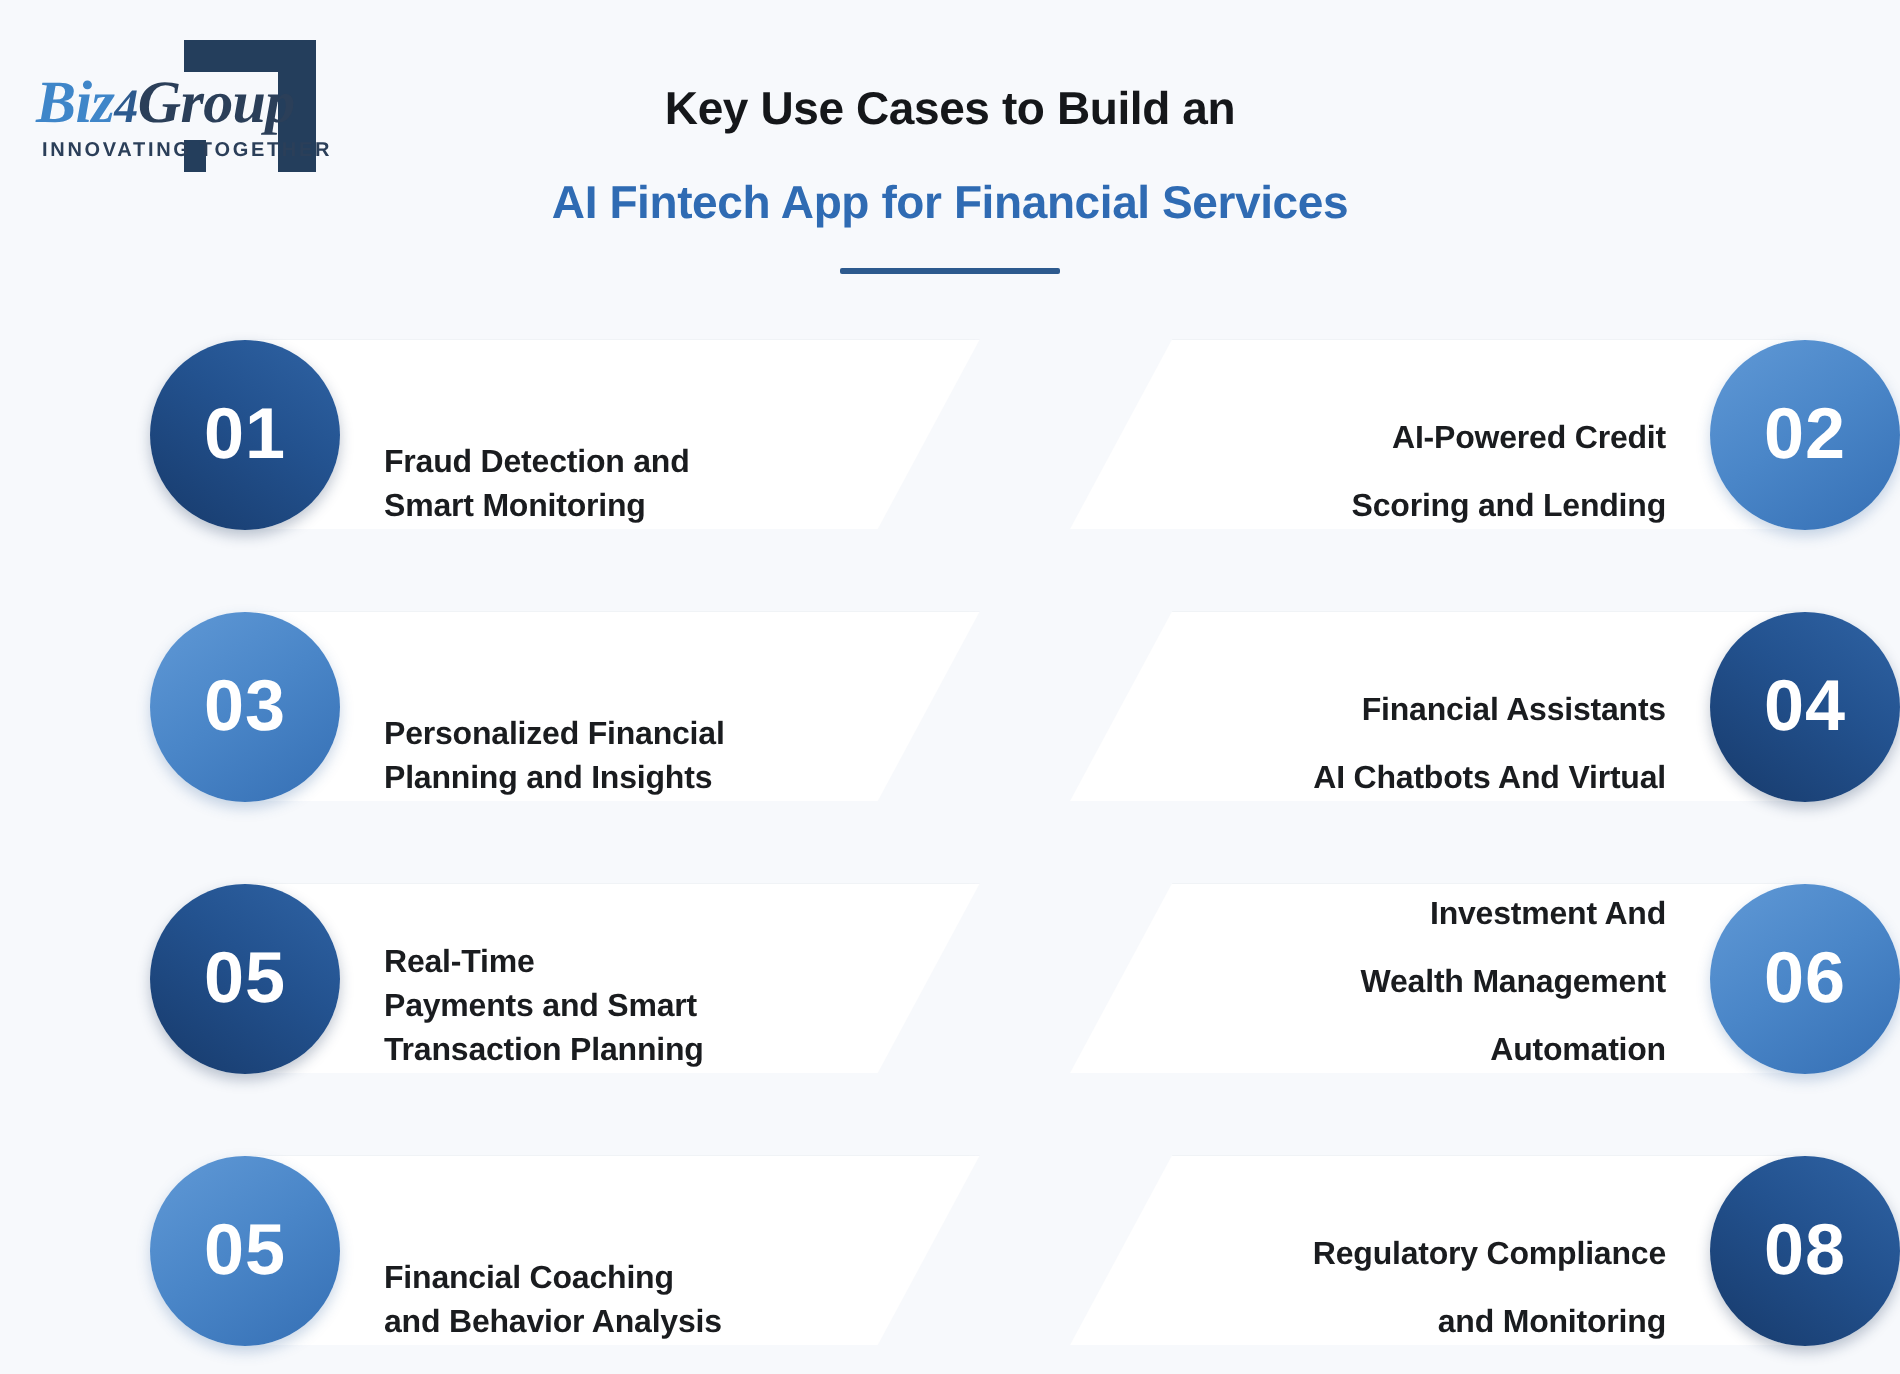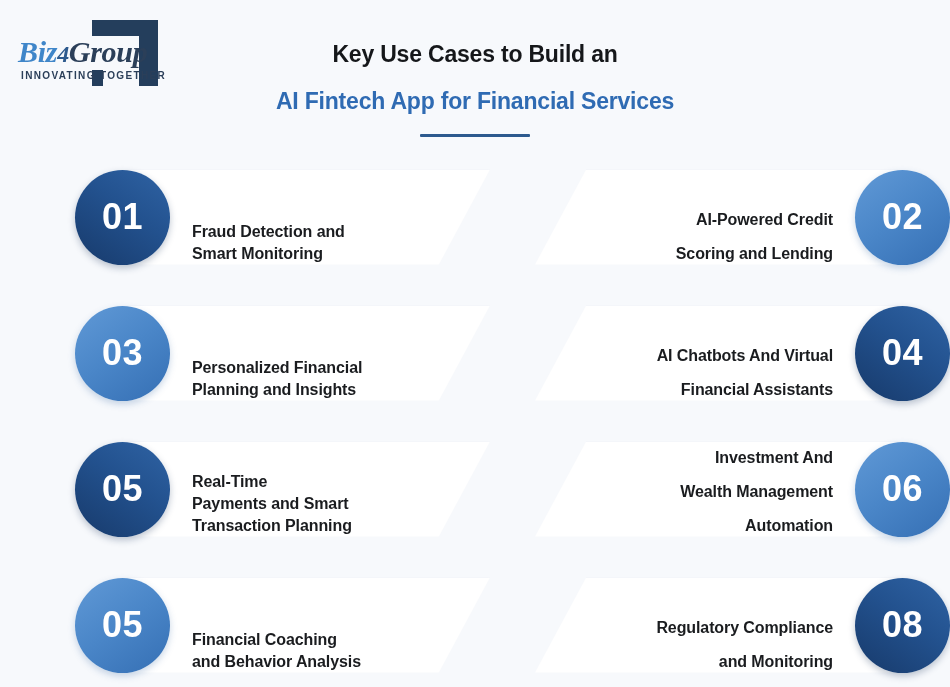--- a/index.html
+++ b/index.html
@@ -268,22 +268,22 @@
         <div class="circle light">03</div>
         <div class="card-text">
           <span>Personalized Financial</span>
           <span>Planning and Insights</span>
         </div>
       </div>
       <div class="card right">
         <div class="panel"></div>
         <div class="circle dark">04</div>
         <div class="card-text">
+          <span>Financial Assistants</span>
           <span>AI Chatbots And Virtual</span>
-          <span>Financial Assistants</span>
         </div>
       </div>
     </div>
     <div class="row">
       <div class="card left">
         <div class="panel"></div>
         <div class="circle dark">05</div>
         <div class="card-text">
           <span>Real-Time</span>
           <span>Payments and Smart</span>

